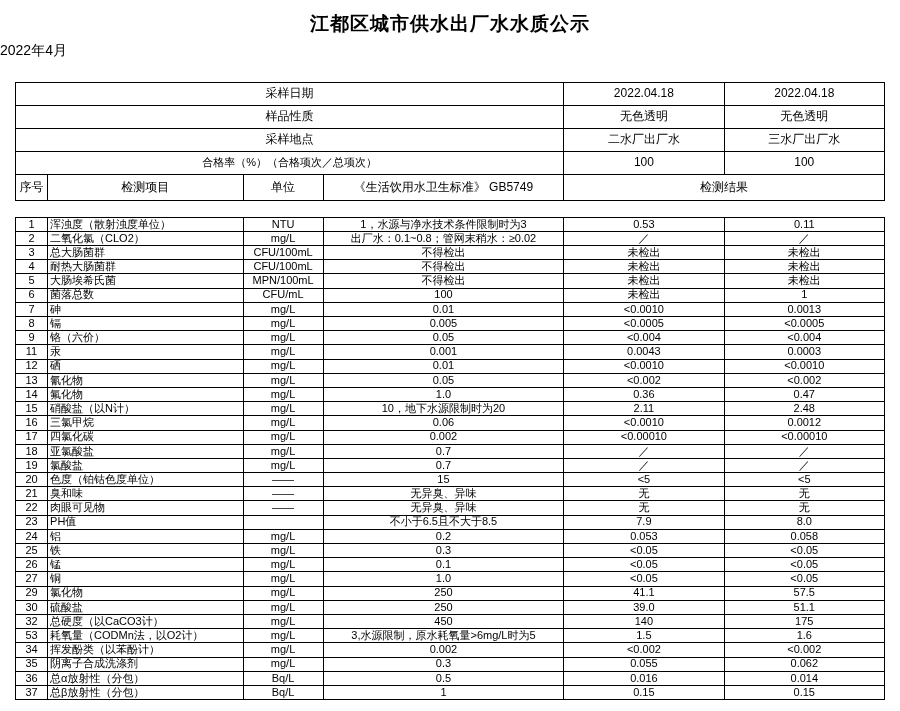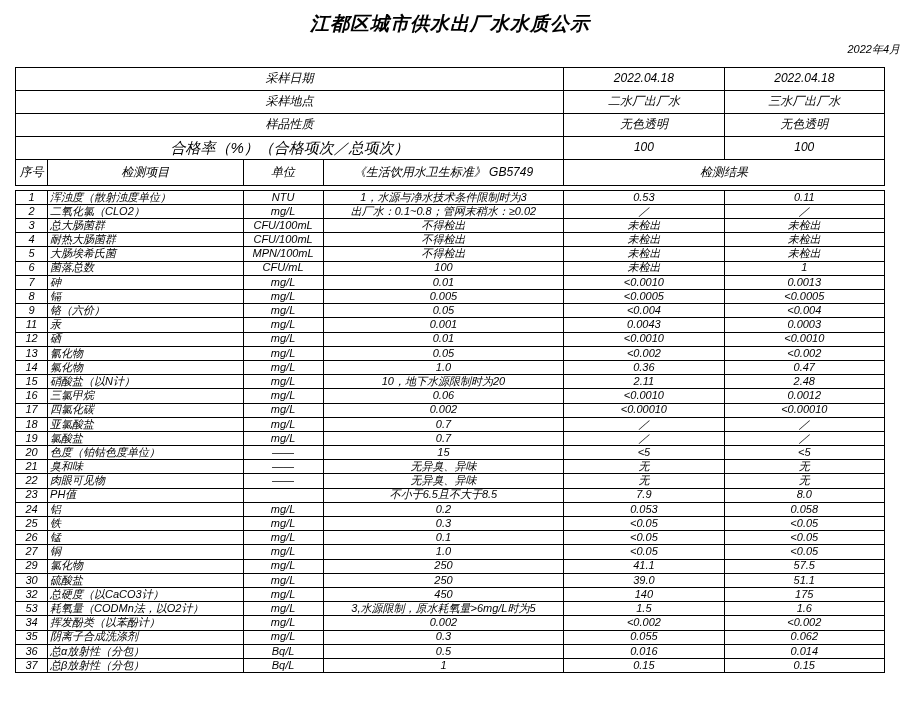--- a/index.html
+++ b/index.html
@@ -12,58 +12,57 @@
     height: 711px;
     font-family: "Liberation Sans", "DejaVu Sans", sans-serif;
     color: #000000;
     overflow: hidden;
   }
   .page {
     width: 900px;
     height: 711px;
     position: relative;
     box-sizing: border-box;
-    font-style: italic;
   }
   .title {
     text-align: center;
     font-size: 19px;
     font-weight: bold;
     letter-spacing: 1px;
     padding-top: 12px;
     line-height: 1.3;
   }
   .subtitle {
-    text-align: right;
-    font-size: 11px;
+    text-align: left;
+    font-size: 14px;
     padding-top: 5px;
     padding-bottom: 6px;
   }
   table.main {
     border-collapse: collapse;
     width: 870px;
-    margin: 4px auto;
+    margin: 16px auto;
     table-layout: fixed;
     font-size: 11px;
   }
   table.main td, table.main th {
     border: 1px solid #000000;
     padding: 0 2px;
     vertical-align: middle;
     line-height: 1.05;
     font-weight: normal;
   }
   .c-center { text-align: center; }
   .c-left { text-align: left; padding-left: 5px; }
   .hdr-row td {
     height: 22px;
     font-size: 12px;
   }
   .hdr-row td.small {
-    font-size: 15px;
+    font-size: 11px;
   }
   .colhdr td {
     height: 25px;
     font-size: 12px;
   }
   .data-row td {
     height: 13.2px;
     font-size: 11px;
   }
   .idx { width: 32px; }
@@ -92,29 +91,29 @@
     </colgroup>
     <tbody>
 
       <tr class="hdr-row">
         <td class="c-center" colspan="4">采样日期</td>
         <td class="c-center">2022.04.18</td>
         <td class="c-center">2022.04.18</td>
       </tr>
 
       <tr class="hdr-row">
+        <td class="c-center" colspan="4">样品性质</td>
+        <td class="c-center">无色透明</td>
+        <td class="c-center">无色透明</td>
+      </tr>
+
+      <tr class="hdr-row">
         <td class="c-center" colspan="4">采样地点</td>
         <td class="c-center">二水厂出厂水</td>
         <td class="c-center">三水厂出厂水</td>
-      </tr>
-
-      <tr class="hdr-row">
-        <td class="c-center" colspan="4">样品性质</td>
-        <td class="c-center">无色透明</td>
-        <td class="c-center">无色透明</td>
       </tr>
 
       <tr class="hdr-row">
         <td class="c-center small" colspan="4">合格率（%）（合格项次／总项次）</td>
         <td class="c-center">100</td>
         <td class="c-center">100</td>
       </tr>
 
       <tr class="colhdr">
         <td class="c-center">序号</td>

